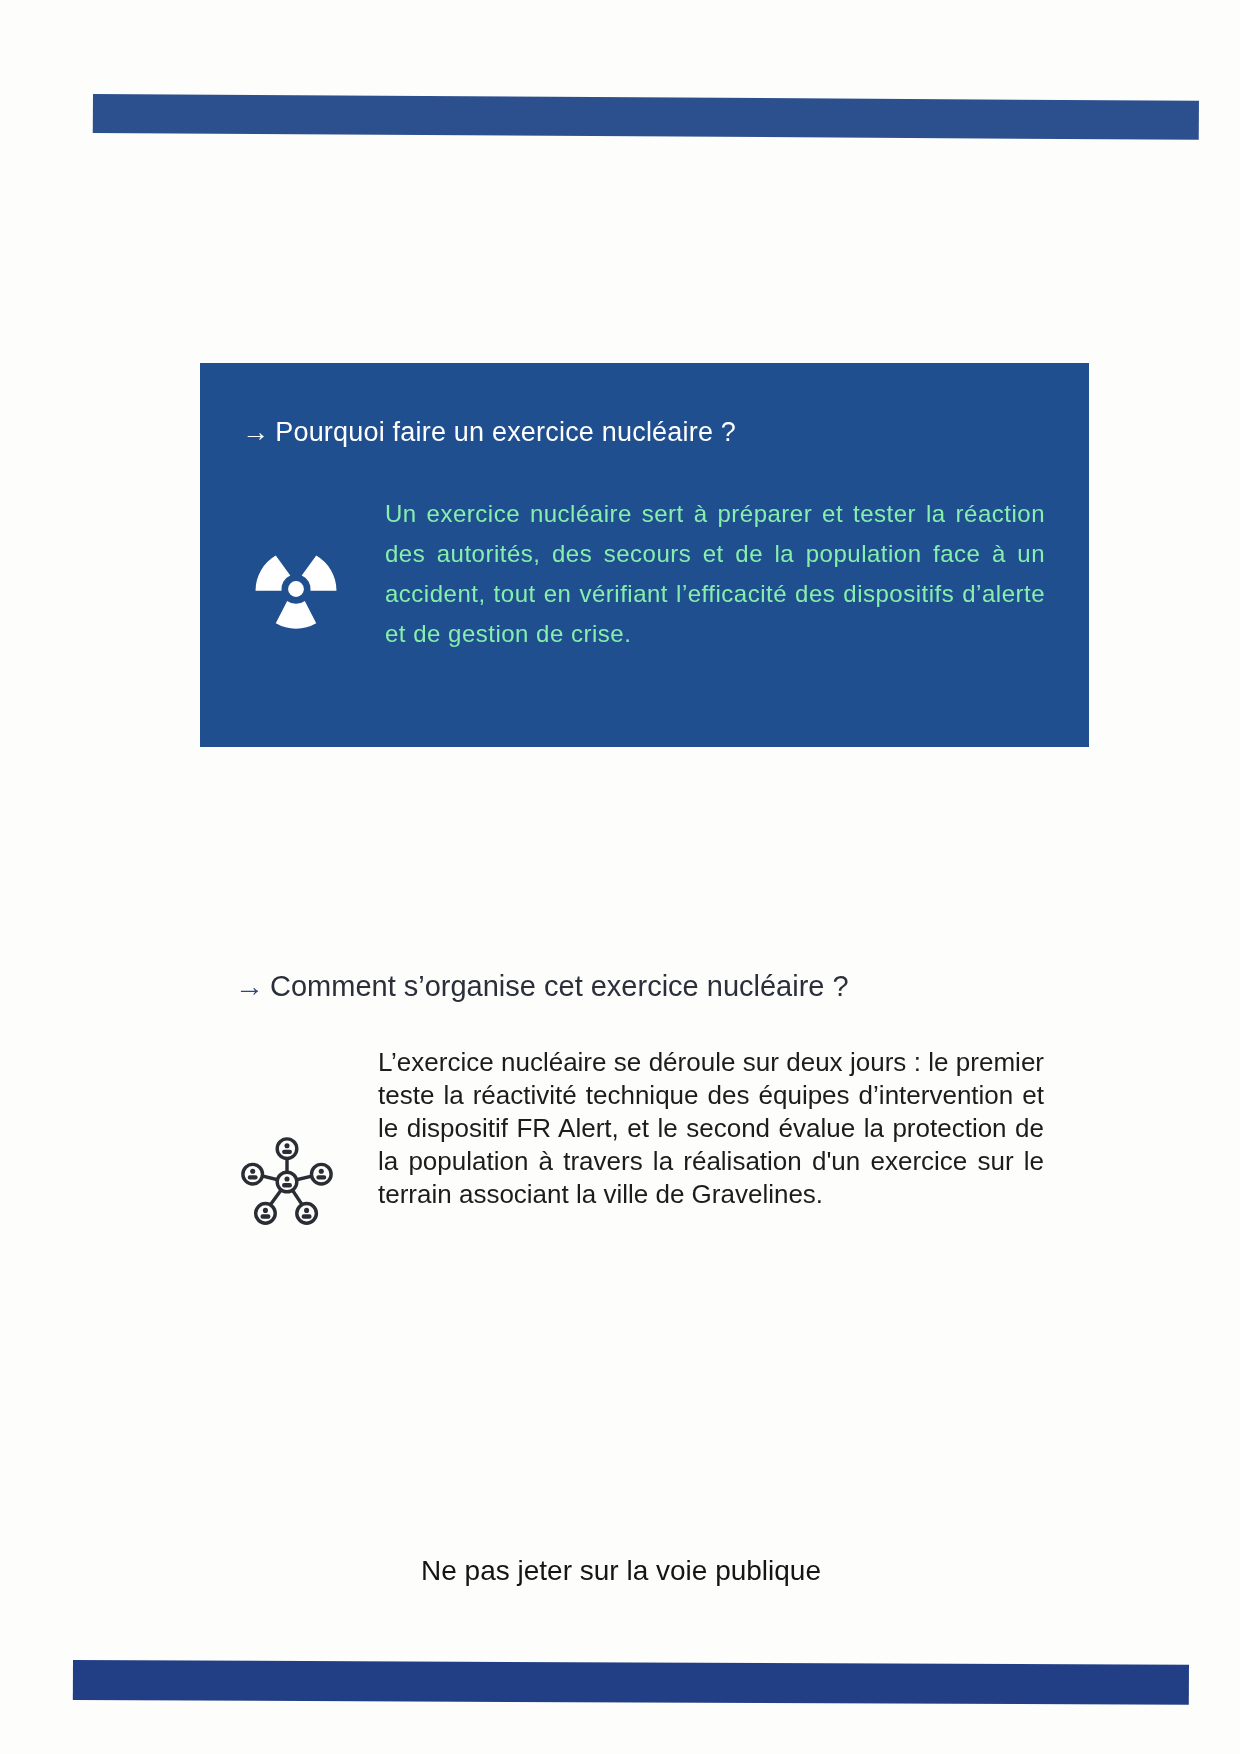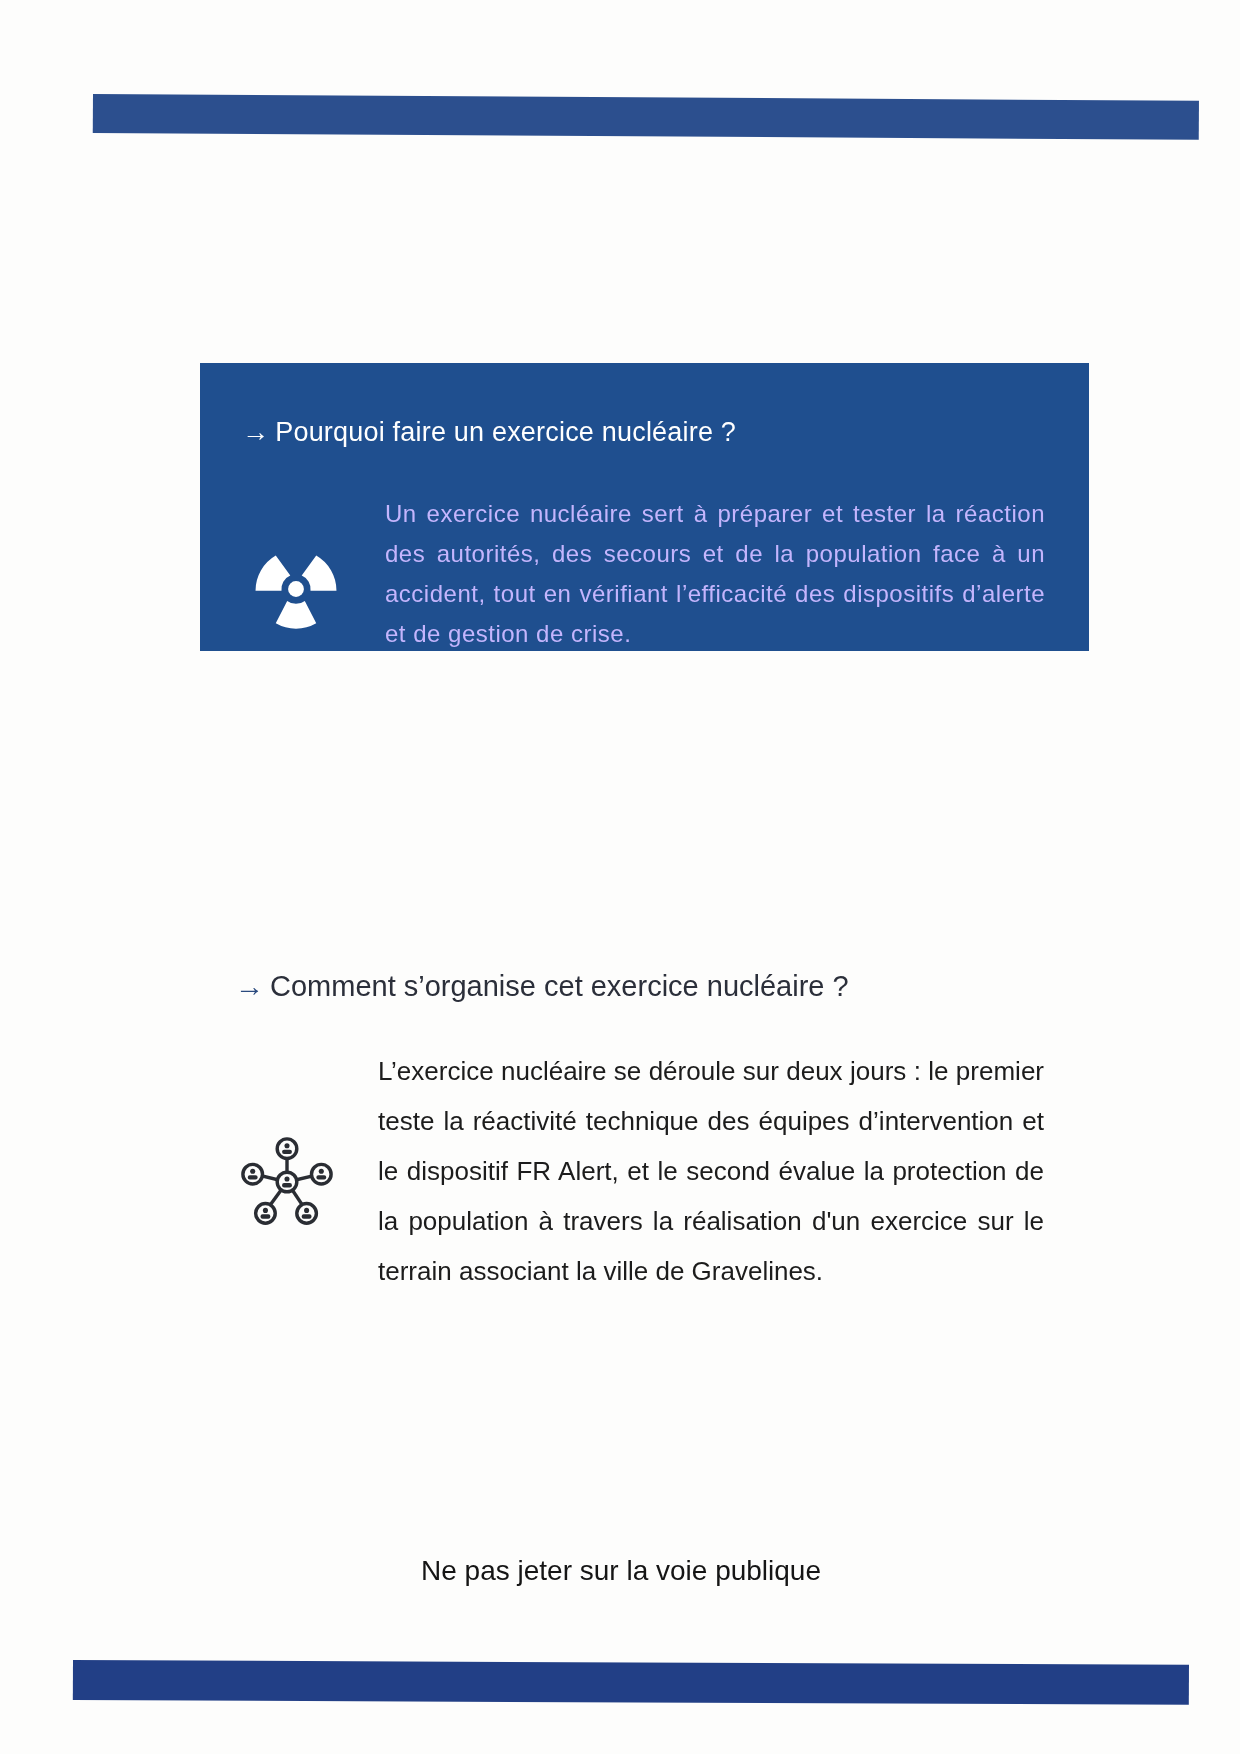--- a/index.html
+++ b/index.html
@@ -13,46 +13,46 @@
     left:93px; top:94px; width:1106px; height:39px;
     background:#2c4f8e;
     transform:rotate(0.35deg); transform-origin:left top;
   }
   .bar-bottom {
     left:73px; top:1660px; width:1116px; height:40px;
     background:#223f86;
     transform:rotate(0.25deg); transform-origin:left top;
   }
   .blue-box {
-    position:absolute; left:200px; top:363px; width:889px; height:288px;
+    position:absolute; left:200px; top:363px; width:889px; height:384px;
     background:#1f4f8f;
   }
   .box-heading {
     position:absolute; left:42px; top:54px;
     color:#ffffff; font-size:27px; letter-spacing:0.2px;
     white-space:nowrap;
   }
   .radiation {
     position:absolute; left:52px; top:182px; width:88px; height:88px;
   }
   .box-text {
     position:absolute; left:185px; top:131px; width:660px;
-    color:#c4b5fd; font-size:24px; line-height:40px;
+    color:#86efac; font-size:24px; line-height:40px;
     text-align:justify; letter-spacing:0.5px; font-weight:300;
   }
   .section2-heading {
     position:absolute; left:235px; top:970px;
     color:#2b2f3a; font-size:29px; white-space:nowrap;
   }
   .network-icon {
     position:absolute; left:238px; top:1133px; width:98px; height:98px;
   }
   .section2-text {
     position:absolute; left:378px; top:1046px; width:666px;
-    color:#1c1c1c; font-size:26px; line-height:50px;
+    color:#1c1c1c; font-size:26px; line-height:33px;
     text-align:justify;
   }
   .footer-note {
     position:absolute; left:405px; top:1555px;
     color:#151515; font-size:28px; white-space:nowrap;margin-left:16px;
   }
   .arrow { margin-right:6px; }
 </style>
 </head>
 <body>

